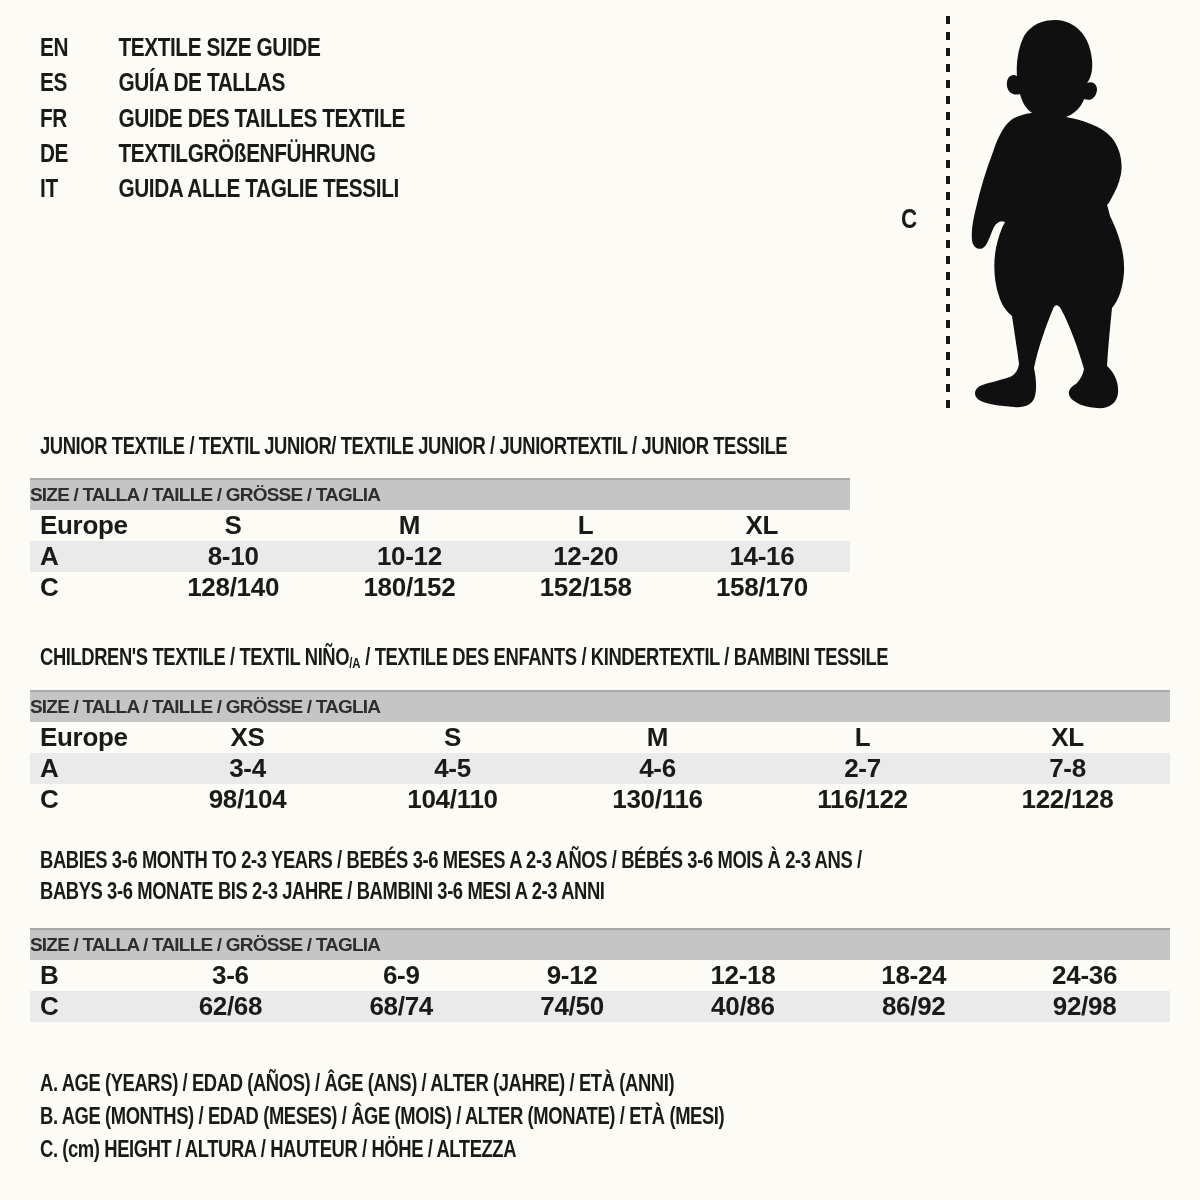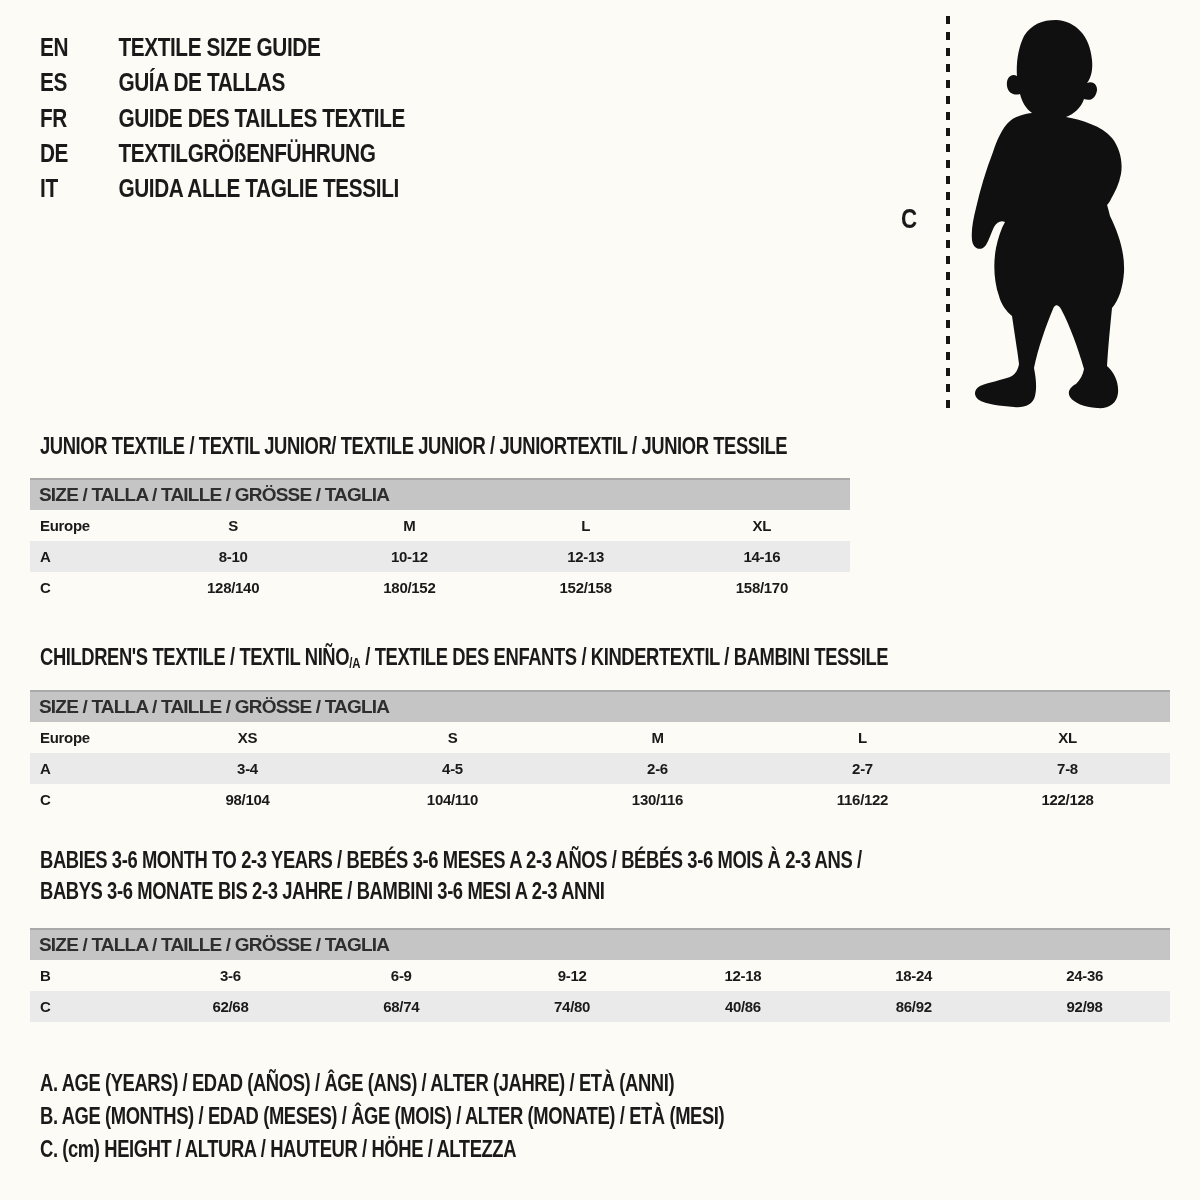--- a/index.html
+++ b/index.html
@@ -24,24 +24,24 @@
   }
   .t-junior { top:431px; }
   .t-children { top:642px; }
   .t-babies { top:845px; }
   .sub { font-size:0.62em; vertical-align:-0.22em; letter-spacing:0; }
   .legend-line.l1 { top:1068px; }
   .legend-line.l2 { top:1101px; }
   .legend-line.l3 { top:1134px; }
   
   .size-table { position:absolute; border-collapse:collapse; table-layout:fixed; }
-  .size-table td { height:31px; padding:0; text-align:center; font-size:15px; letter-spacing:-0.3px; vertical-align:middle; }
+  .size-table td { height:31px; padding:0; text-align:center; font-size:26px; letter-spacing:-0.3px; vertical-align:middle; }
   .size-table td.lbl { text-align:left; padding-left:10px; }
   .size-table tr.bar td {
-    background:#c5c5c5; height:30px; text-align:left; padding-left:9px;
+    background:#c5c5c5; height:30px; text-align:left; 
     font-size:19px; letter-spacing:-0.8px; color:#2e2e2e; border-top:2px solid #a9a9a9;
   }
   .size-table tr.shade td { background:#eaeaea; }
   .tbl-junior { left:30px; top:478px; width:820px; }
   .tbl-children { left:30px; top:690px; width:1140px; }
   .tbl-babies { left:30px; top:928px; width:1140px; }
   col.c-lbl { width:115px; }
 </style>
 </head>
 <body>
@@ -140,21 +140,21 @@
         <td class="lbl">Europe</td>
         <td>S</td>
         <td>M</td>
         <td>L</td>
         <td>XL</td>
       </tr>
       <tr class="shade">
         <td class="lbl">A</td>
         <td>8-10</td>
         <td>10-12</td>
-        <td>12-13</td>
+        <td>12-20</td>
         <td>14-16</td>
       </tr>
       <tr>
         <td class="lbl">C</td>
         <td>128/140</td>
         <td>180/152</td>
         <td>152/158</td>
         <td>158/170</td>
       </tr>
     </tbody>
@@ -179,21 +179,21 @@
         <td>XS</td>
         <td>S</td>
         <td>M</td>
         <td>L</td>
         <td>XL</td>
       </tr>
       <tr class="shade">
         <td class="lbl">A</td>
         <td>3-4</td>
         <td>4-5</td>
-        <td>2-6</td>
+        <td>4-6</td>
         <td>2-7</td>
         <td>7-8</td>
       </tr>
       <tr>
         <td class="lbl">C</td>
         <td>98/104</td>
         <td>104/110</td>
         <td>130/116</td>
         <td>116/122</td>
         <td>122/128</td>
@@ -225,21 +225,21 @@
         <td>6-9</td>
         <td>9-12</td>
         <td>12-18</td>
         <td>18-24</td>
         <td>24-36</td>
       </tr>
       <tr class="shade">
         <td class="lbl">C</td>
         <td>62/68</td>
         <td>68/74</td>
-        <td>74/80</td>
+        <td>74/50</td>
         <td>40/86</td>
         <td>86/92</td>
         <td>92/98</td>
       </tr>
     </tbody>
   </table>
 
   <div class="legend-line l1">A. AGE (YEARS) / EDAD (AÑOS) / ÂGE (ANS) / ALTER (JAHRE) / ETÀ (ANNI)</div>
   <div class="legend-line l2">B. AGE (MONTHS) / EDAD (MESES) / ÂGE (MOIS) / ALTER (MONATE) / ETÀ (MESI)</div>
   <div class="legend-line l3">C. (cm) HEIGHT / ALTURA / HAUTEUR / HÖHE / ALTEZZA</div>

